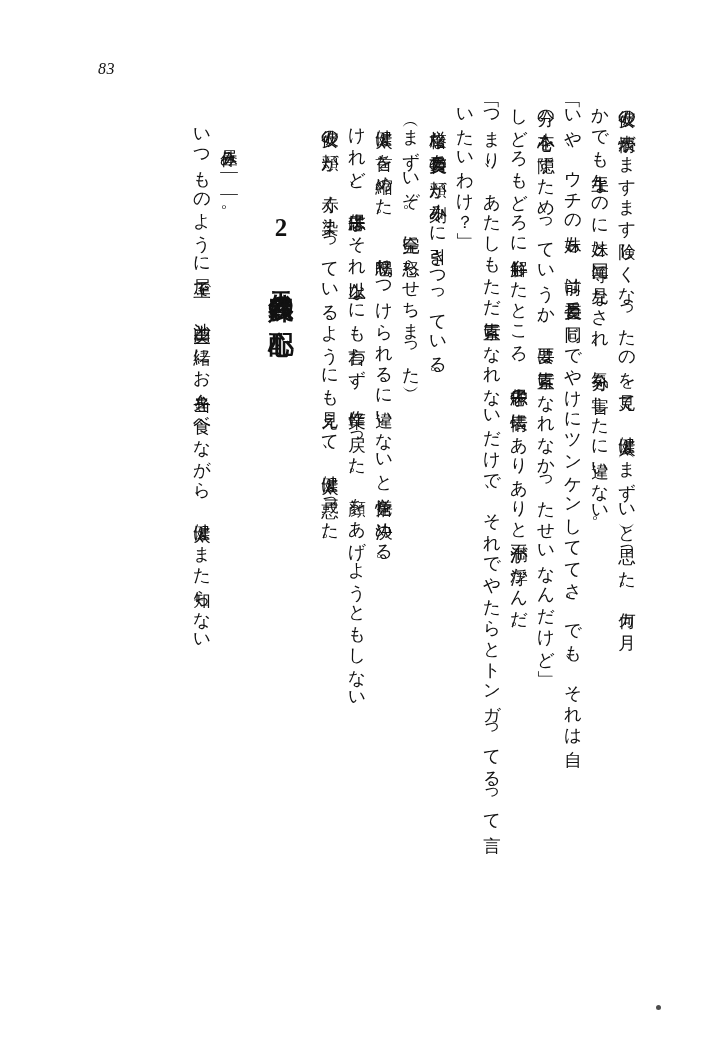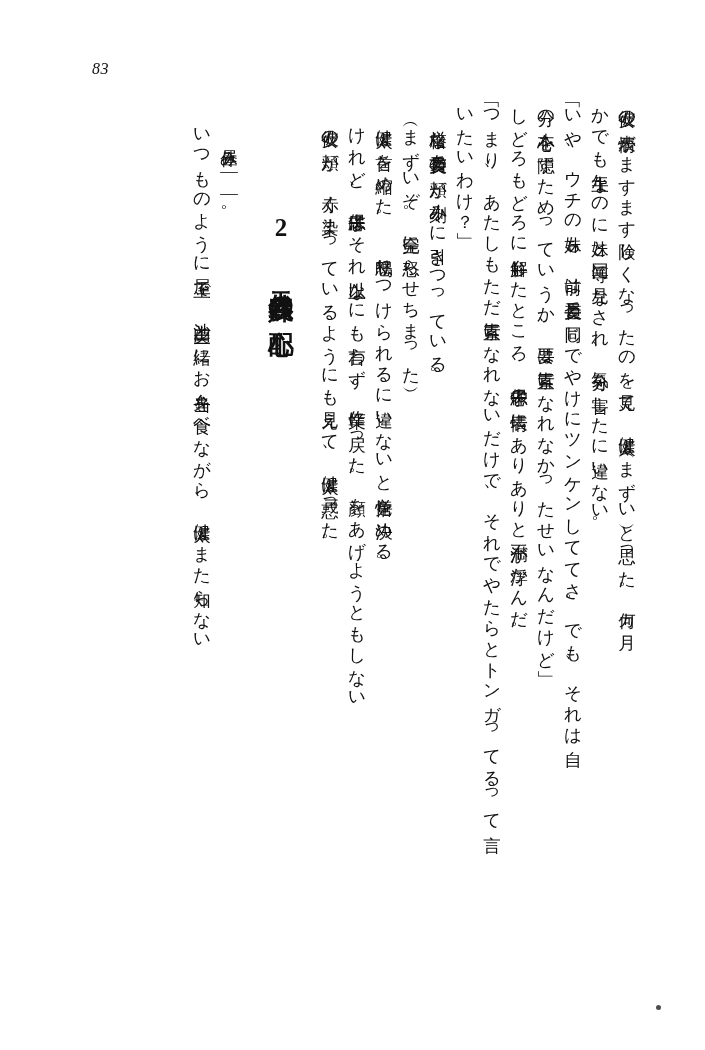--- a/index.html
+++ b/index.html
@@ -12,21 +12,21 @@
     width: 705px;
     height: 1050px;
     background: #ffffff;
     overflow: hidden;
     font-family: "Liberation Serif", "DejaVu Serif", serif;
     color: #111111;
   }
   
   #page-number {
     position: absolute;
-    left: 92px;
+    left: 98px;
     top: 60px;
     font-family: "Liberation Serif", "DejaVu Serif", serif;
     font-style: italic;
     font-size: 16px;
     color: #111111;
     letter-spacing: 0.5px;
   }
   
   #text-block {
     position: absolute;

